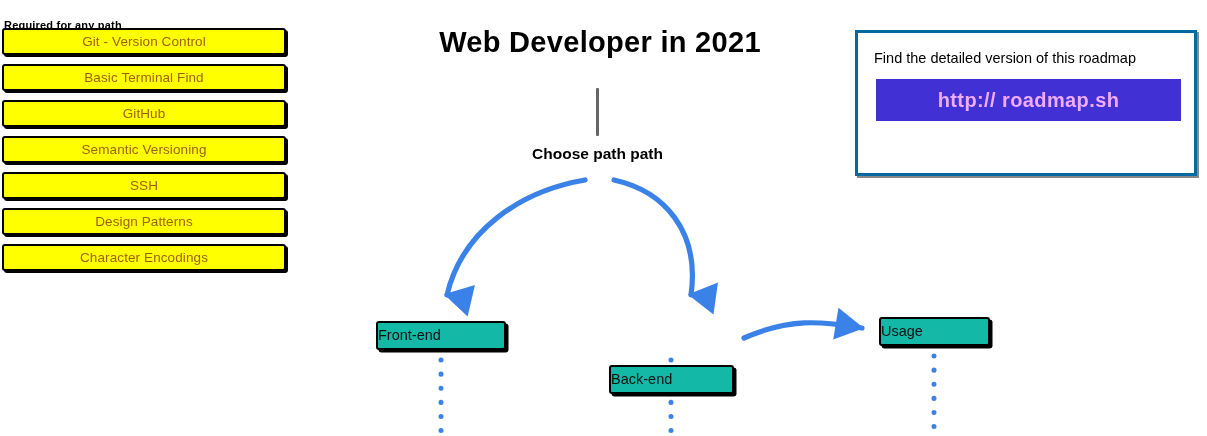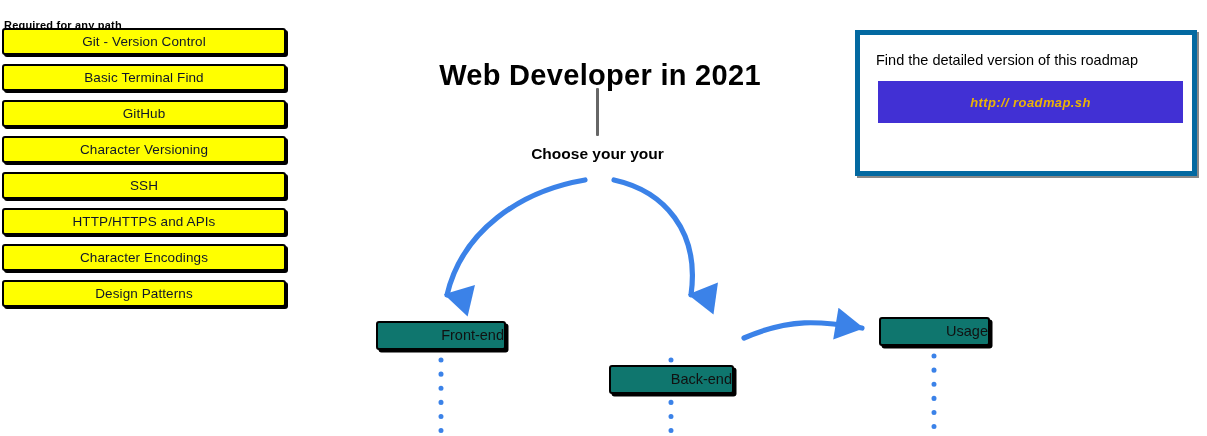--- a/index.html
+++ b/index.html
@@ -50,41 +50,40 @@
     border: 2.5px solid #000000;
     border-radius: 3px;
     box-sizing: border-box;
     box-shadow: 2px 2px 0 0 #000000;
     display: flex;
     align-items: center;
     justify-content: center;
   }
   .req-item-label {
     font-size: 13.5px;
-    color: #0f172a;
+    color: #a16207;
     letter-spacing: 0.1px;
     white-space: nowrap;
     line-height: 1;
   }
 
   
   #title-block {
     position: absolute;
     left: 400px;
     top: 26px;
     width: 400px;
     text-align: center;
   }
   #page-title {
     font-size: 29px;
     font-weight: bold;
     letter-spacing: 0.3px;
     color: #000000;
     white-space: nowrap;
-    margin-top: 33px;
   }
   #title-stem {
     position: absolute;
     left: 596px;
     top: 88px;
     width: 3px;
     height: 48px;
     background: #666666;
     border-radius: 1px;
   }
@@ -106,48 +105,48 @@
     left: 0;
     top: 0;
     width: 1207px;
     height: 436px;
     pointer-events: none;
   }
 
   
   .path-box {
     position: absolute;
-    background: #0f766e;
+    background: #14b8a6;
     border: 2.5px solid #000000;
     border-radius: 3px;
     box-sizing: border-box;
     box-shadow: 2.5px 2.5px 0 0 #000000;
     display: flex;
     align-items: center;
-    justify-content: flex-end;
+    justify-content: flex-start;
   }
   .path-box-label {
     font-size: 14.5px;
     color: #111111;
     white-space: nowrap;
     line-height: 1;
   }
   #path-box-frontend { left: 376px; top: 321px; width: 130px; height: 29px; }
   #path-box-backend  { left: 609px; top: 321px; width: 125px; height: 29px; margin-top: 44px; }
   #path-box-devops   { left: 879px; top: 317px; width: 111px; height: 29px; }
 
   
   #roadmap-callout {
     position: absolute;
     left: 855px;
     top: 30px;
     width: 342px;
     height: 146px;
     background: #ffffff;
-    border: 5px solid #0369a1;
+    border: 3px solid #0369a1;
     box-sizing: border-box;
     box-shadow: 2px 2px 0 0 #888888;
     padding: 14px 16px 0 16px;
   }
   .callout-line {
     font-size: 14.5px;
     color: #000000;
     line-height: 1.62;
     white-space: nowrap;
     text-align: left;
@@ -158,26 +157,25 @@
     width: 305px;
     height: 42px;
     background: #4130d4;
     display: flex;
     align-items: center;
     justify-content: center;
     border: none;
     cursor: pointer;
   }
   #roadmap-button-label {
-    color: #eab308;
-    font-size: 13px;
+    color: #f0abfc;
+    font-size: 20px;
     font-weight: bold;
     letter-spacing: 0.4px;
     white-space: nowrap;
-    font-style: italic;
   }
 </style>
 </head>
 <body>
 
 <div id="required-column">
 
   <div id="required-heading">Required for any path</div>
 
   <div id="required-list">
@@ -190,49 +188,46 @@
       <span class="req-item-label">Basic Terminal Find</span>
     </div>
 
 
     <div class="req-item">
       <span class="req-item-label">GitHub</span>
     </div>
 
 
     <div class="req-item">
-      <span class="req-item-label">Character Versioning</span>
+      <span class="req-item-label">Semantic Versioning</span>
     </div>
 
     <div class="req-item">
       <span class="req-item-label">SSH</span>
     </div>
 
-    <div class="req-item">
-      <span class="req-item-label">HTTP/HTTPS and APIs</span>
+
+    <div class="req-item">
+      <span class="req-item-label">Design Patterns</span>
     </div>
 
     <div class="req-item">
       <span class="req-item-label">Character Encodings</span>
-    </div>
-
-    <div class="req-item">
-      <span class="req-item-label">Design Patterns</span>
     </div>
 
   </div>
 </div>
 
 <div id="title-block">
   <div id="page-title">Web Developer in 2021</div>
 </div>
 
 <div id="title-stem"></div>
 
-<div id="choose-path-label">Choose your your</div>
+<div id="choose-path-label">Choose path path</div>
 
 <svg id="flow-svg" viewBox="0 0 1207 436" xmlns="http://www.w3.org/2000/svg">
   <defs>
     <marker id="arrowhead-down" markerWidth="7" markerHeight="7" refX="3.1" refY="5.4" orient="auto" markerUnits="strokeWidth">
       <path d="M0,0.6 L6.2,0.6 L3.1,6.0 Z" fill="#3b82e8"></path>
     </marker>
     <marker id="arrowhead-right" markerWidth="7" markerHeight="7" refX="5.6" refY="3.1" orient="auto" markerUnits="strokeWidth">
       <path d="M0.5,0 L0.5,6.2 L6.0,3.1 Z" fill="#3b82e8"></path>
     </marker>
   </defs>

